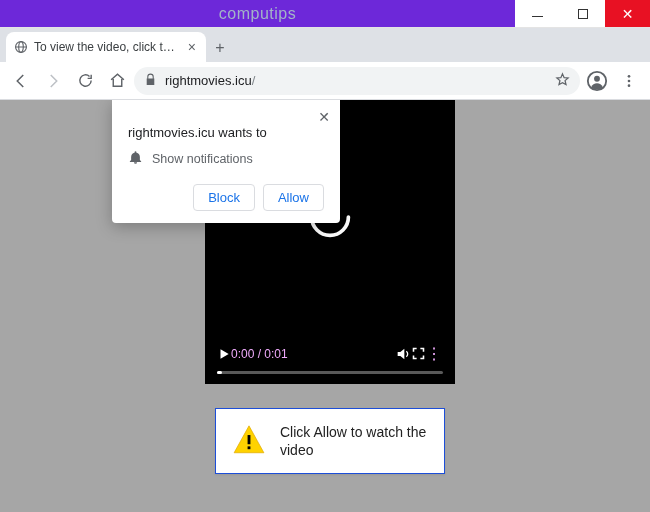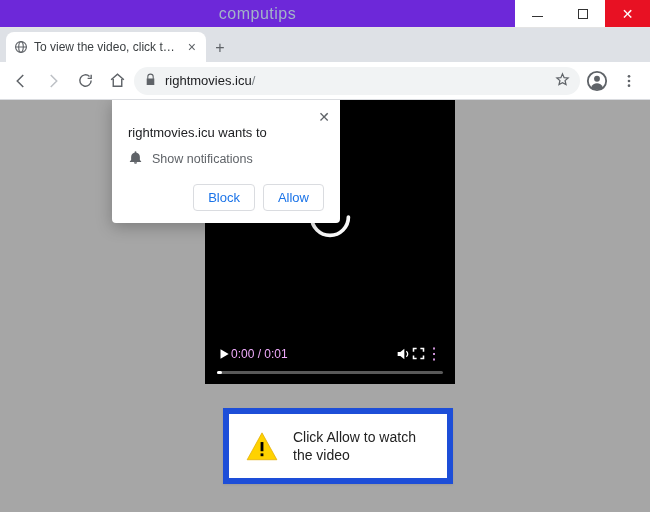--- a/index.html
+++ b/index.html
@@ -41,21 +41,21 @@
   .spinner circle{ stroke:#fff; stroke-width:4; fill:none; stroke-dasharray:110; stroke-dashoffset:40; stroke-linecap:round; }
   .controls{ position:absolute; left:0; right:0; bottom:0; padding:8px 12px 10px; }
   .controls-row{ display:flex; align-items:center; color:#f0abfc; font-size:12px; }
   .controls-row .spacer{flex:1;}
   .play-icon svg, .vol-icon svg, .fs-icon svg{ display:block; fill:#fff;}
   .more-dots{ font-size:16px; letter-spacing:1px;}
   .progress{ height:3px; background:rgba(255,255,255,.35); margin-top:8px; border-radius:2px; position:relative;}
   .progress::before{ content:""; position:absolute; left:0; top:0; bottom:0; width:2%; background:#fff; border-radius:2px;}
 
   
-  .banner{ position:absolute; left:223px; top:308px; width:230px; background:#fff; border:6px solid #1d4ed8; display:flex; align-items:flex-end; gap:14px; padding:14px 16px; box-shadow:0 1px 2px rgba(0,0,0,.08);}
+  .banner{ position:absolute; left:215px; top:308px; width:230px; background:#fff; border:1px solid #1d4ed8; display:flex; align-items:flex-start; gap:14px; padding:14px 16px; box-shadow:0 1px 2px rgba(0,0,0,.08);}
   .warn-icon svg{display:block;}
   .banner-text{ font-size:14px; color:#222; line-height:1.3;}
 
   
   .perm{ position:absolute; left:112px; top:0; width:228px; background:#fff; border-radius:0 0 4px 4px; box-shadow:0 4px 16px rgba(0,0,0,.25); padding:14px 16px 12px; z-index:50;}
   .perm-title{ font-size:13px; color:#202124; margin-bottom:10px;margin-top:11px;}
   .perm-close{ position:absolute; right:10px; top:10px; color:#5f6368; font-size:14px; line-height:1;}
   .perm-row{ display:flex; align-items:center; gap:9px; color:#5f6368; font-size:12.5px;}
   .perm-actions{ display:flex; justify-content:flex-end; gap:8px; margin-top:16px;}
   .perm-btn{ border:1px solid #dadce0; background:#fff; color:#1a73e8; font-size:13px; padding:5px 14px; border-radius:4px; }

